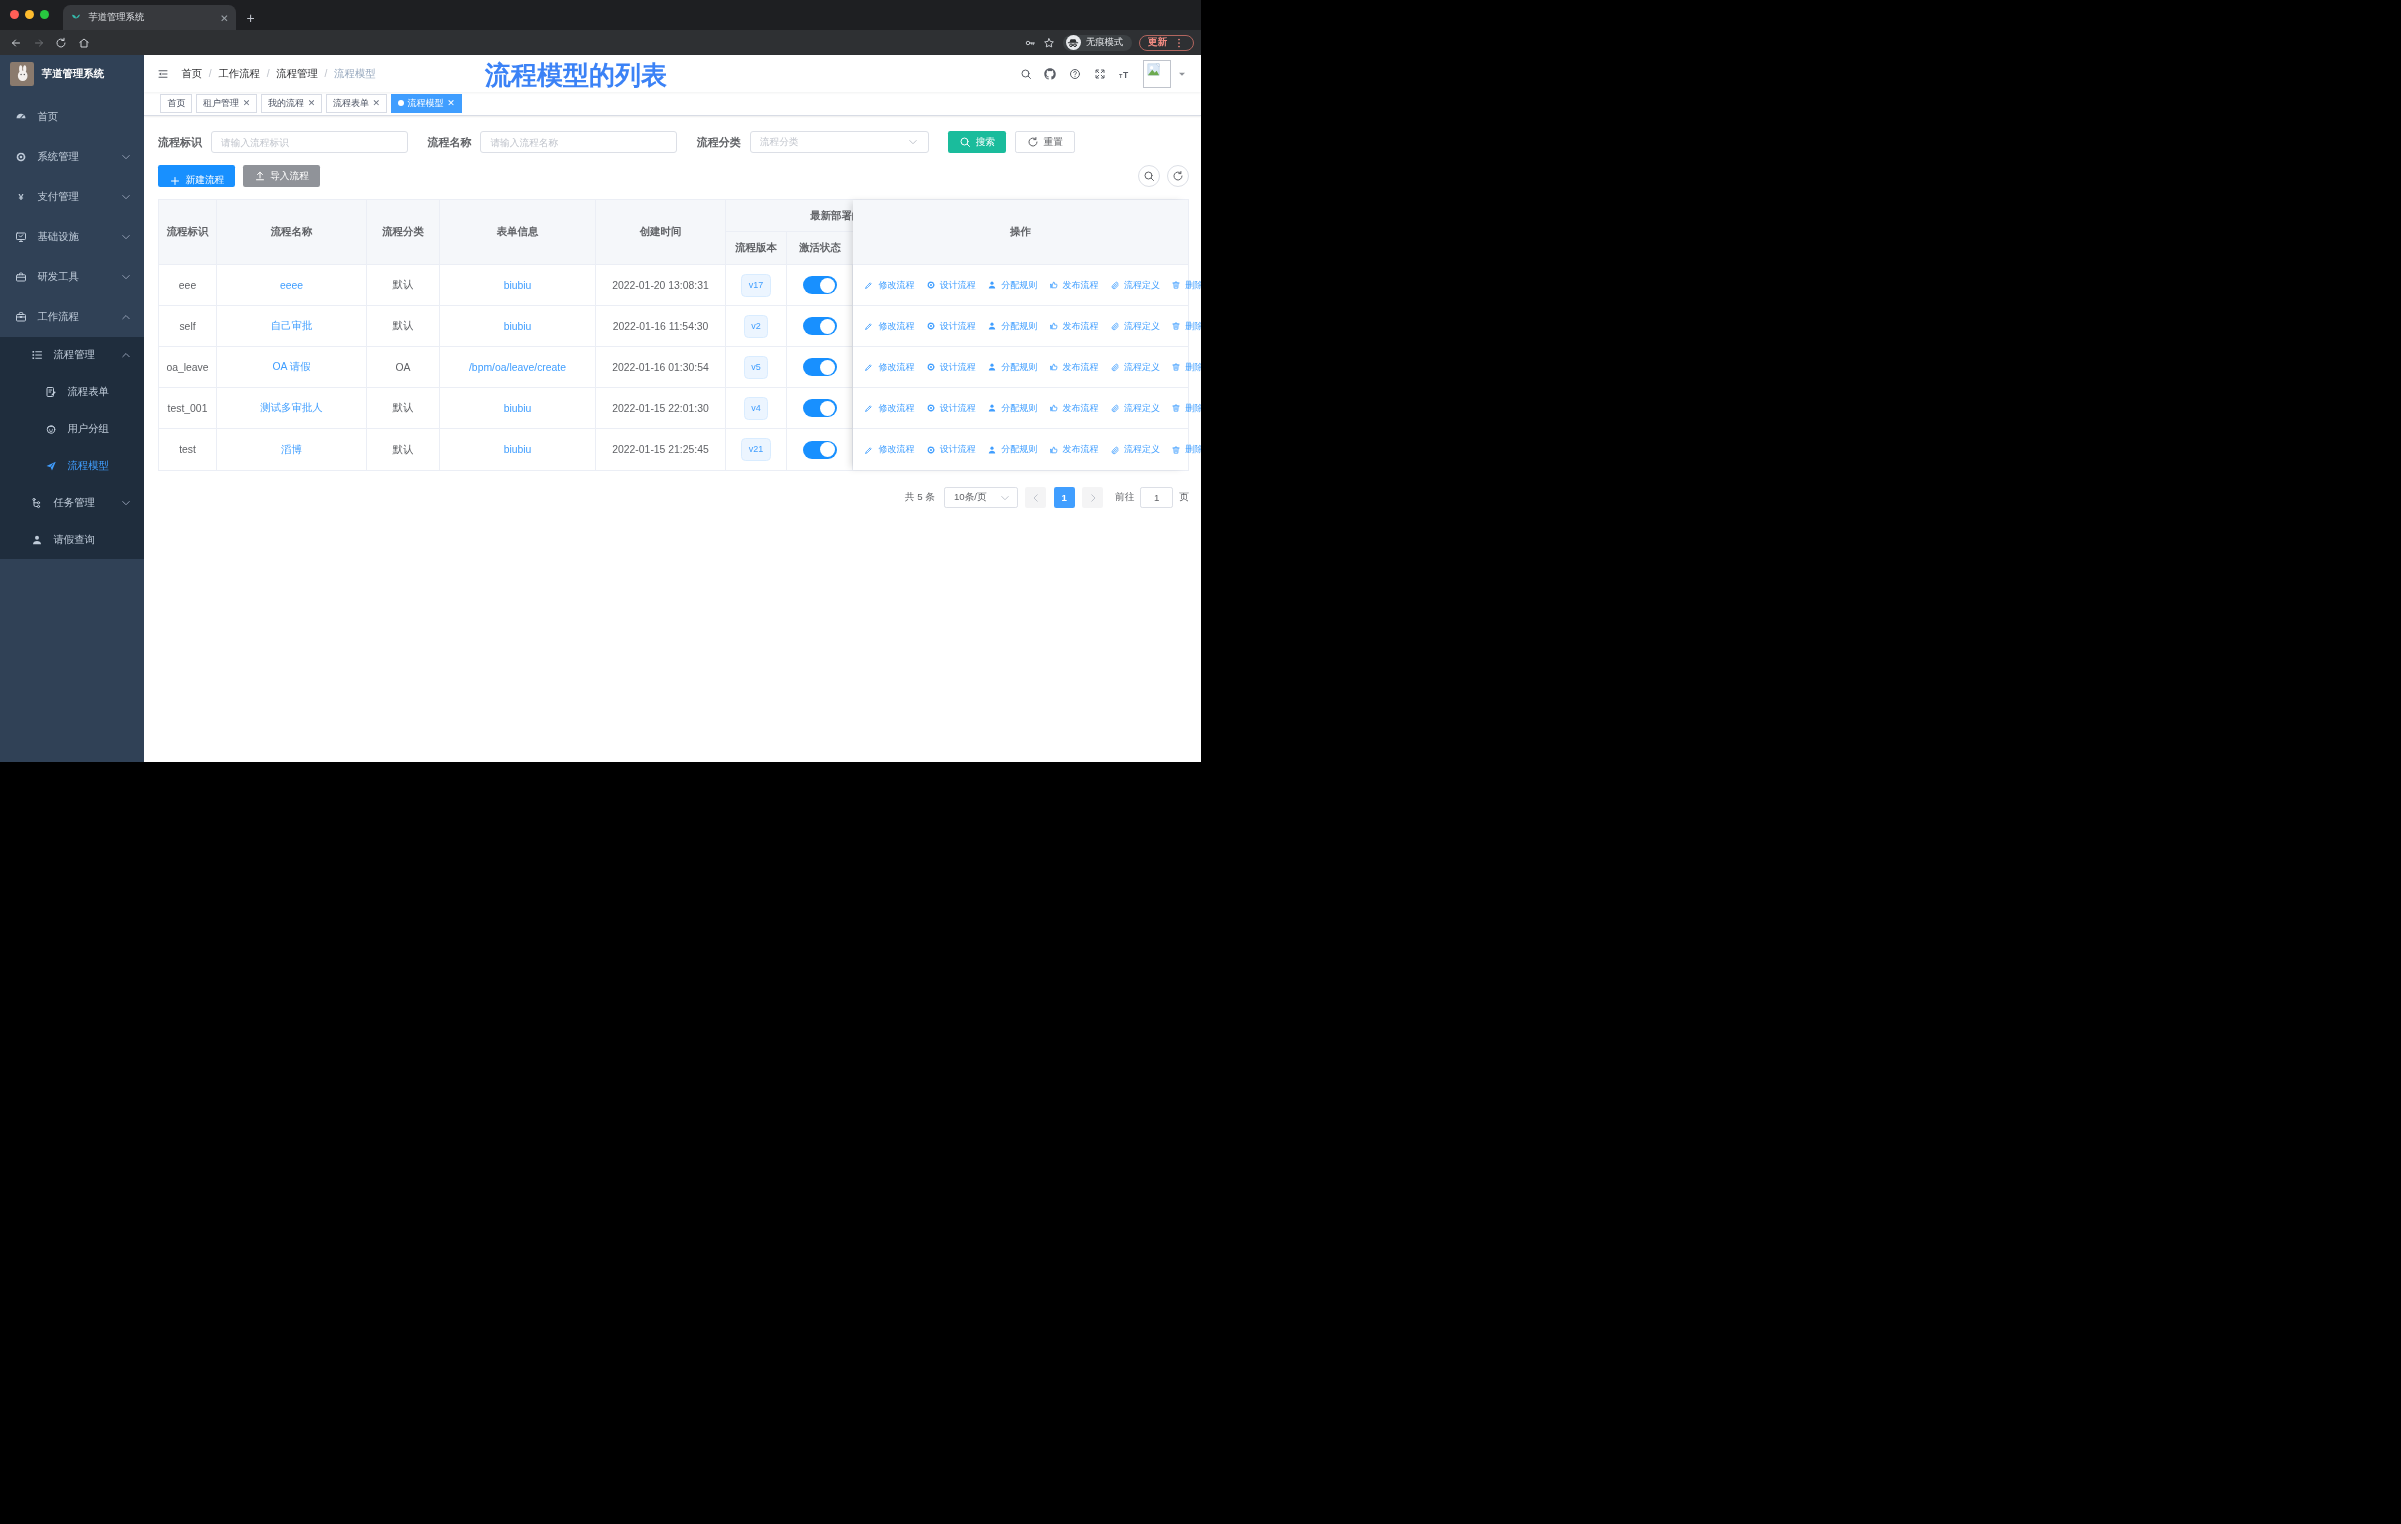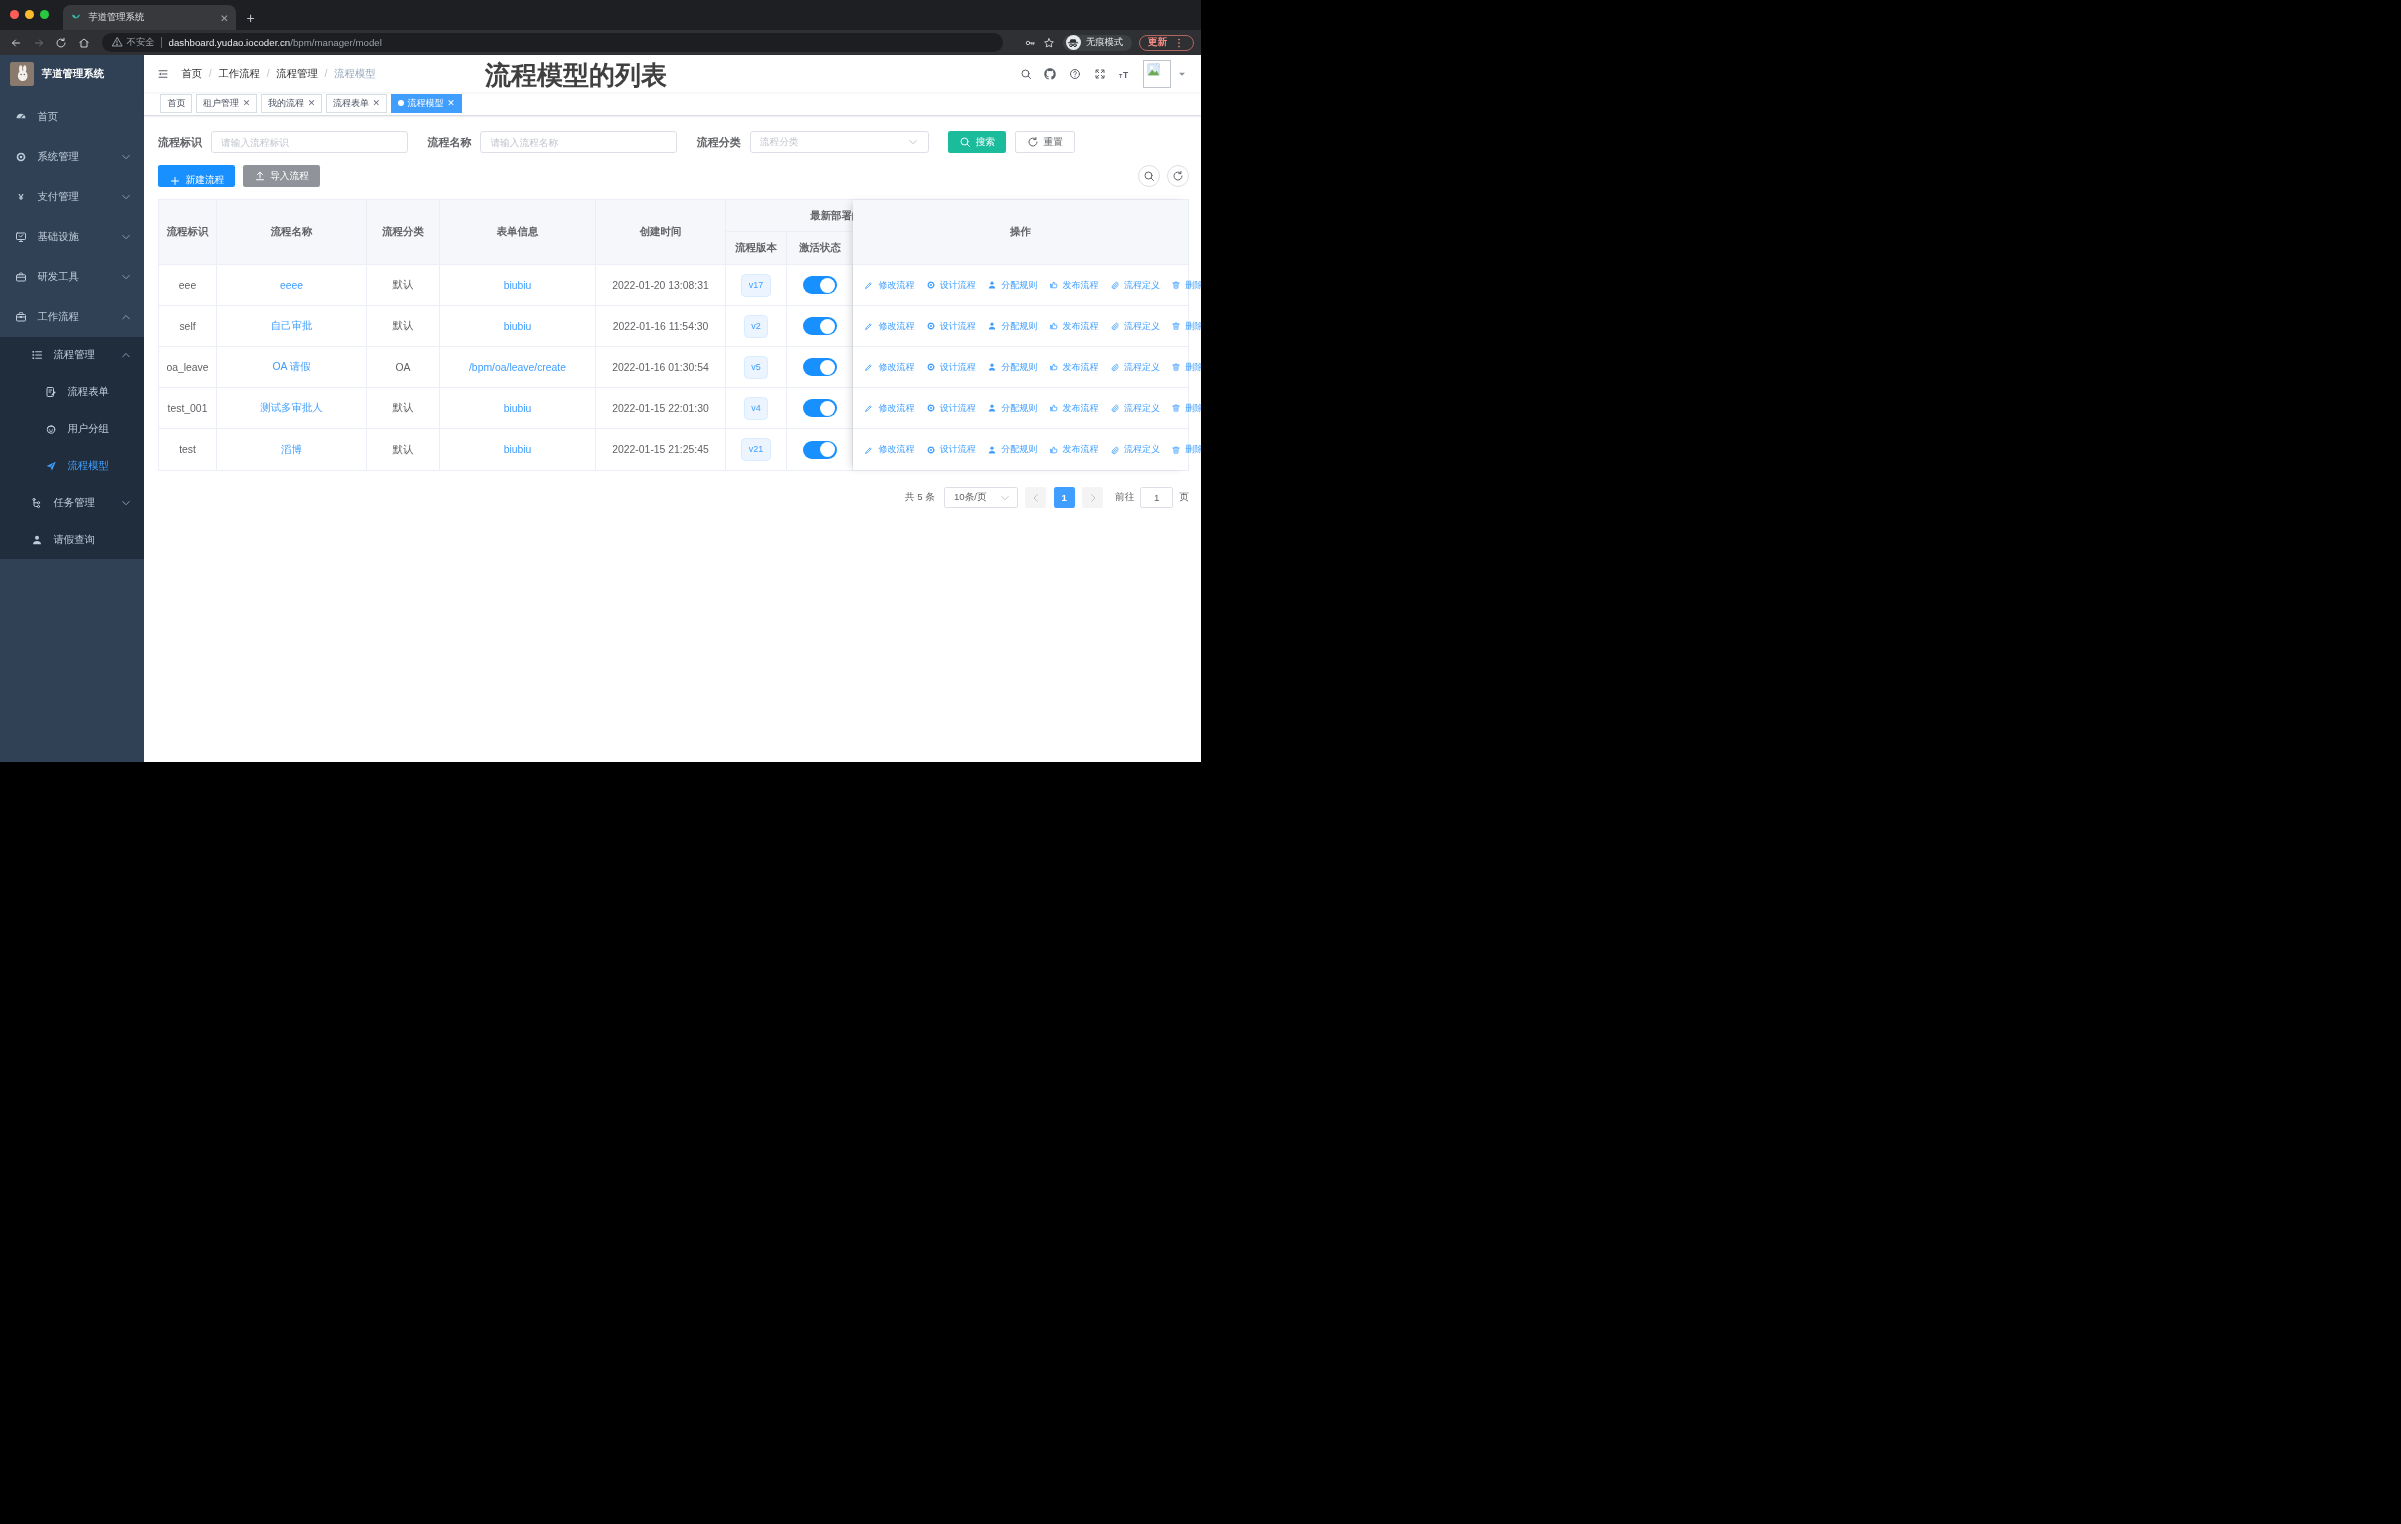--- a/index.html
+++ b/index.html
@@ -57,21 +57,21 @@
   .breadcrumb { display:flex; align-items:center; gap:6.7px; font-size:10.4px; }
   .bc-item { color:#303133; }
   .bc-sep { color:#c0c4cc; }
   .bc-item.last { color:#97a8be; }
   .nav-right { margin-left:auto; display:flex; align-items:center; gap:12.7px; }
   .nav-right .hicon { color:#5a5e66; display:flex; }
   .avatar-wrap { display:flex; align-items:center; gap:4.5px; }
   .avatar-box { width:28px; height:28px; border:0.7px solid #c0c4cc; background:#fff; display:flex; justify-content:flex-start; align-items:flex-start; padding:1.5px; }
   .caret { color:#8f9399; display:flex; }
 
-  .annotation { position:absolute; left:341px; top:3px; font-size:26px; font-weight:bold; color:#404040; z-index:5; white-space:nowrap; }
+  .annotation { position:absolute; left:341px; top:3px; font-size:26px; font-weight:bold; color:#3b82f6; z-index:5; white-space:nowrap; }
 
   .tagsview { height:24px; display:flex; align-items:center; gap:3.7px; padding:0 0 0 16.4px; border-bottom:0.7px solid #d8dce5; box-shadow:0 0.7px 2.2px 0 rgba(0,0,0,.12); position:relative; z-index:2; background:#fff; }
   .tag { height:19.4px; display:flex; align-items:center; gap:3.7px; border:0.7px solid #d8dce5; background:#fff; color:#495060; font-size:9px; padding:0 6px; cursor:pointer; }
   .tag .tag-close { font-size:9px; color:#6b7280; }
   .tag.active { background:#409eff; border-color:#409eff; color:#fff; }
   .tag.active .tag-close { color:#fff; }
   .tag-dot { width:6px; height:6px; border-radius:50%; background:#fff; }
 
   .content { padding:15px 9px 0 14px; }
 
@@ -165,35 +165,20 @@
       <span class="nav-ic">
           <svg width="12" height="12" viewBox="0 0 24 24" fill="none" stroke="currentColor" stroke-width="2" stroke-linecap="round" stroke-linejoin="round">
             <path d="M20 12a8 8 0 1 1-2.2-5.5M18 2.5V7h-4.5"></path>
           </svg>
         </span>
       <span class="nav-ic">
           <svg width="12" height="12" viewBox="0 0 24 24" fill="none" stroke="currentColor" stroke-width="2" stroke-linecap="round" stroke-linejoin="round">
             <path d="M3.5 11L12 4l8.5 7M6 9.5V20h12V9.5"></path>
           </svg>
         </span>
-      <div class="addressbar">
-        <span class="ab-warn">
-          <span class="icon">
-              <svg width="12" height="12" viewBox="0 0 24 24" fill="none" stroke="currentColor" stroke-width="2" stroke-linecap="round" stroke-linejoin="round">
-                <path d="M12 3.5L2.5 20h19z"></path>
-                <line x1="12" y1="9.5" x2="12" y2="14"></line>
-                <circle cx="12" cy="16.8" r="0.8" fill="currentColor"></circle>
-              </svg>
-            </span>
-          <span>不安全</span>
-        </span>
-        <span class="ab-div"></span>
-        <span class="ab-host">dashboard.yudao.iocoder.cn</span>
-        <span class="ab-path">/bpm/manager/model</span>
-      </div>
       <div class="tb-right">
         <span class="tb-ic">
             <svg width="12" height="12" viewBox="0 0 24 24" fill="none" stroke="currentColor" stroke-width="2" stroke-linecap="round" stroke-linejoin="round">
               <circle cx="8" cy="12" r="3.5"></circle>
               <path d="M11.5 12H21M18.5 12v3.4M15.3 12v2.4"></path>
             </svg>
           </span>
         <span class="tb-ic">
             <svg width="12" height="12" viewBox="0 0 24 24" fill="none" stroke="currentColor" stroke-width="2" stroke-linecap="round" stroke-linejoin="round">
               <path d="M12 3.5l2.7 5.4 6 .9-4.3 4.2 1 5.9-5.4-2.8-5.4 2.8 1-5.9L3.3 9.8l6-.9z"></path>

